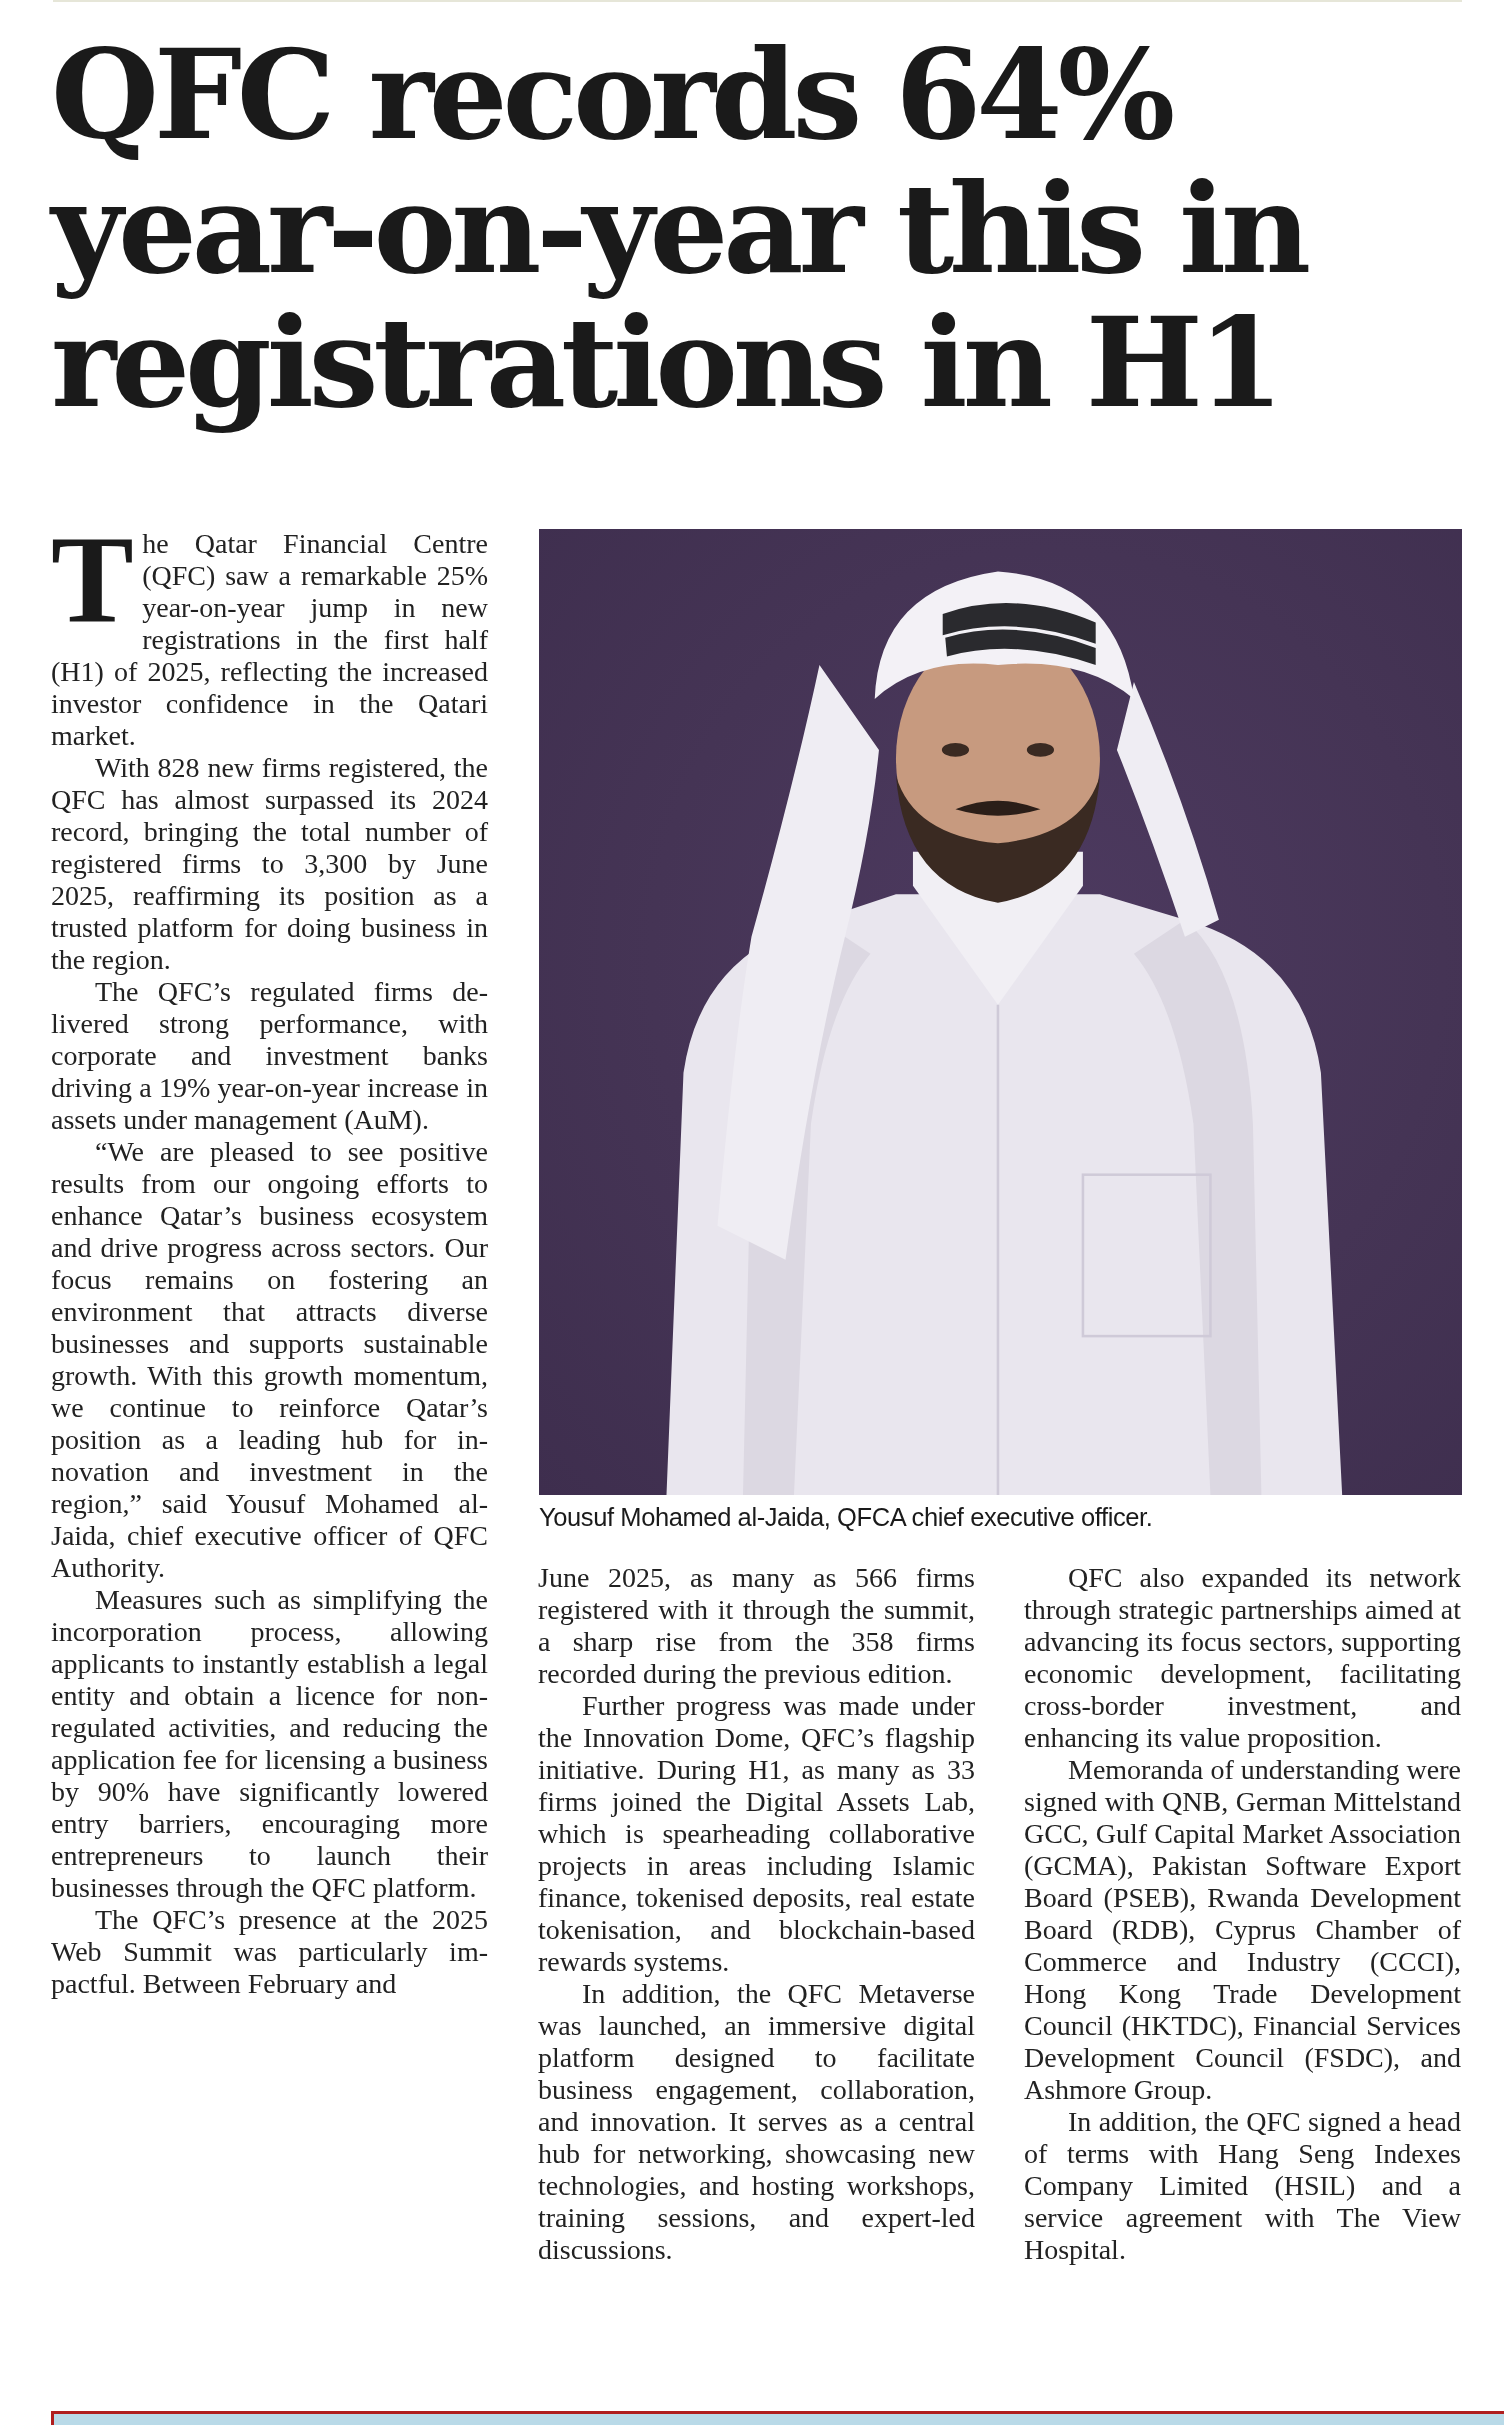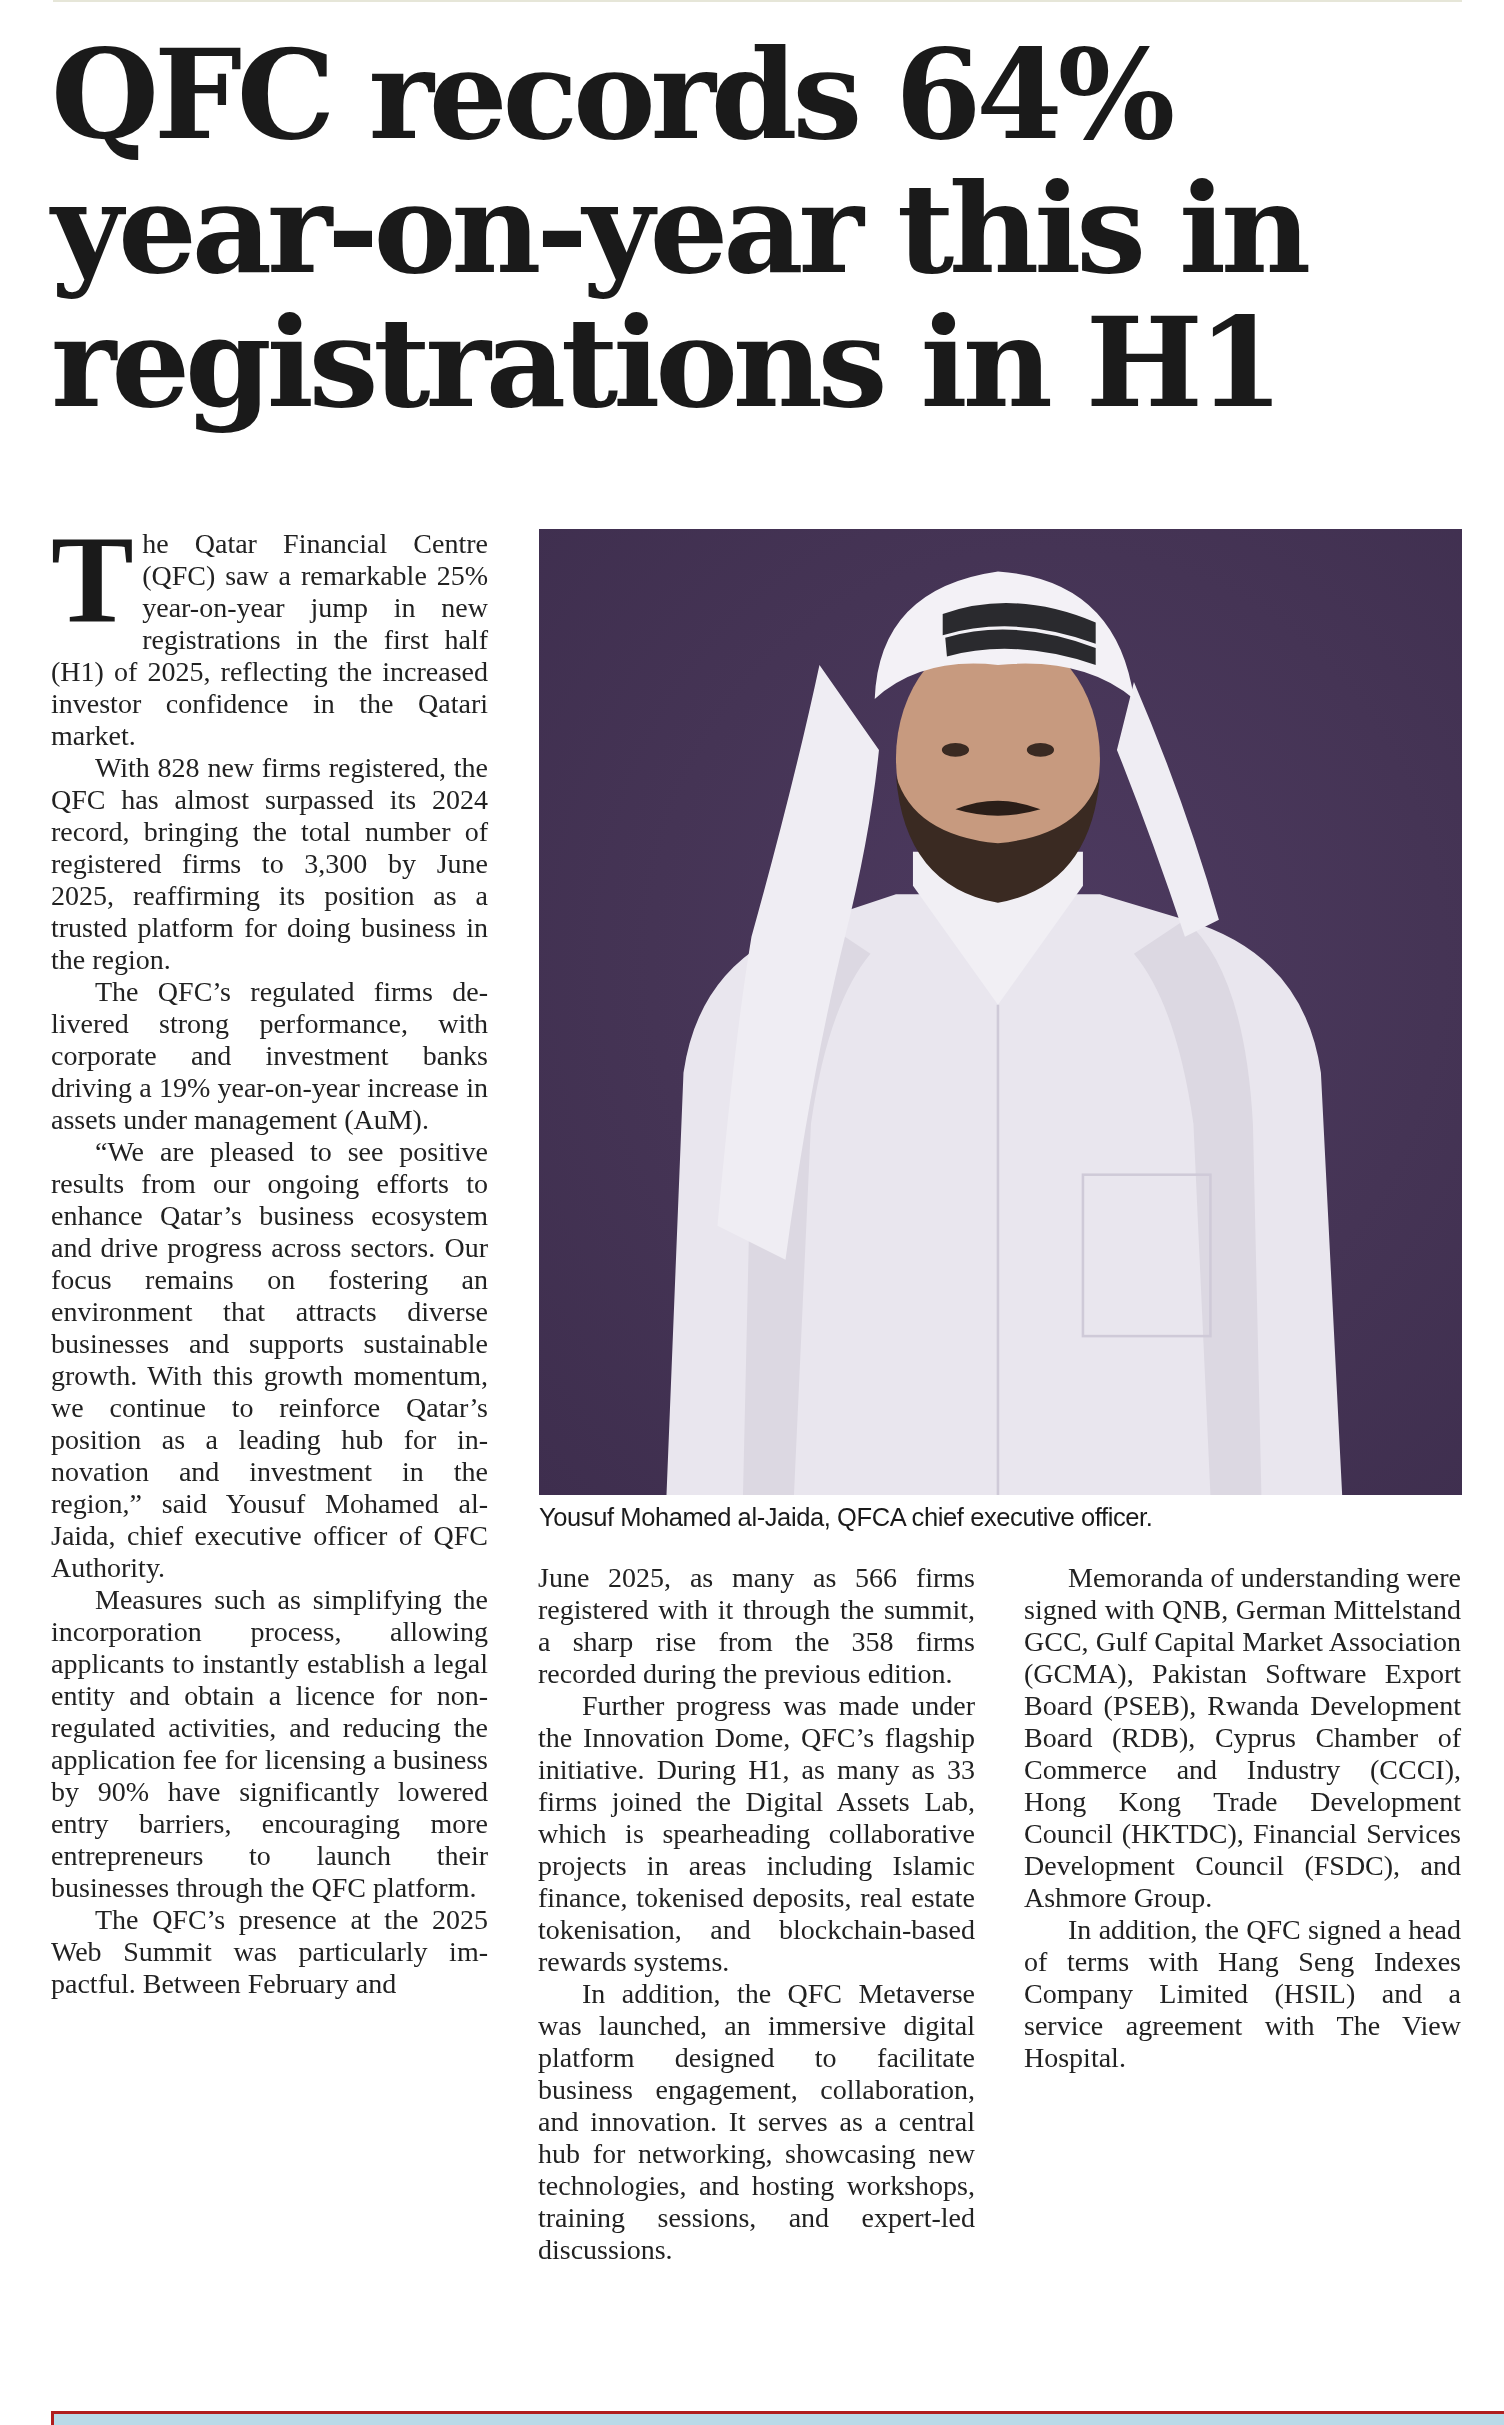--- a/index.html
+++ b/index.html
@@ -91,18 +91,19 @@
 
 <div class="caption">Yousuf Mohamed al-Jaida, QFCA chief executive officer.</div>
 
 <div class="col col-mid">
   <p class="first">June 2025, as many as 566 firms registered with it through the summit, a sharp rise from the 358 firms recorded during the previ­ous edition.</p>
   <p>Further progress was made un­der the Innovation Dome, QFC’s flagship initiative. During H1, as many as 33 firms joined the Digital Assets Lab, which is spearheading collaborative projects in areas in­cluding Islamic finance, tokenised deposits, real estate tokenisation, and blockchain-based rewards systems.</p>
   <p>In addition, the QFC Metaverse was launched, an immersive dig­ital platform designed to facilitate business engagement, collabo­ration, and innovation. It serves as a central hub for networking, showcasing new technologies, and hosting workshops, training ses­sions, and expert-led discussions.</p>
 </div>
 
 <div class="col col-right">
+  <p>QFC also expanded its network through strategic partnerships aimed at advancing its focus sec­tors, supporting economic devel­opment, facilitating cross-border investment, and enhancing its value proposition.</p>
   <p>Memoranda of understanding were signed with QNB, German Mittelstand GCC, Gulf Capi­tal Market Association (GCMA), Pakistan Software Export Board (PSEB), Rwanda Development Board (RDB), Cyprus Chamber of Commerce and Industry (CCCI), Hong Kong Trade Development Council (HKTDC), Financial Services Development Council (FSDC), and Ashmore Group.</p>
   <p>In addition, the QFC signed a head of terms with Hang Seng Indexes Company Limited (HSIL) and a service agreement with The View Hospital.</p>
 </div>
 
 <div class="bottom-box"></div>
 
 
 </body></html>

